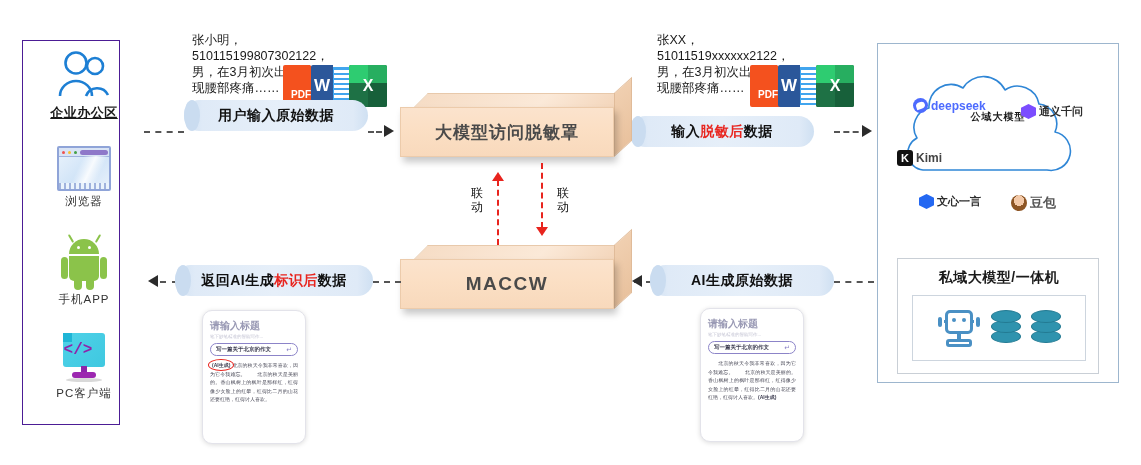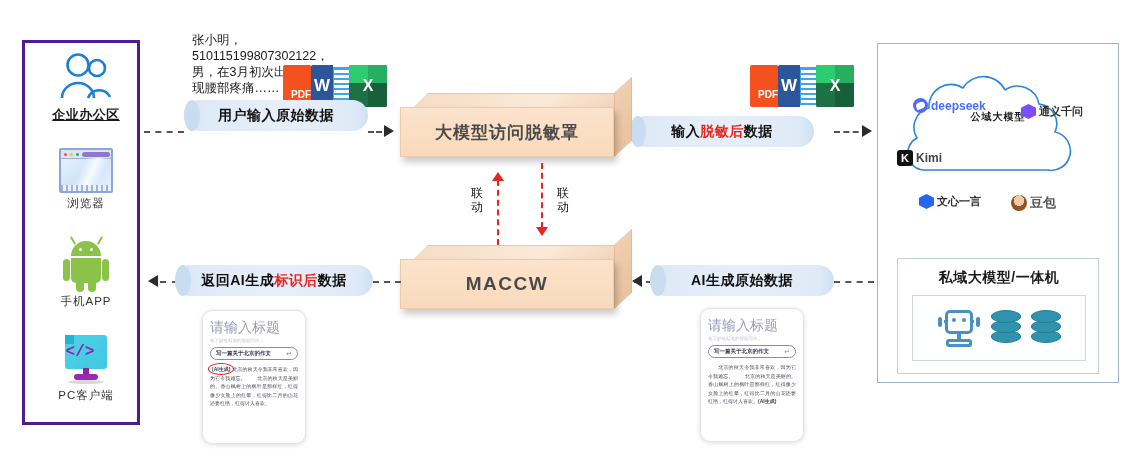--- a/index.html
+++ b/index.html
@@ -11,22 +11,22 @@
     position:relative;
     overflow:hidden;
   }
   .stage { position:absolute; left:0; top:0; width:1141px; height:465px; }
 
   
   .abs { position:absolute; }
 
   
   #enterprise-panel {
-    left:22px; top:40px; width:118px; height:385px;
-    border:3px solid #4c1d95; background:#fff;
+    left:22px; top:40px; width:98px; height:385px;
+    border:1px solid #4c1d95; background:#fff;
   }
   #enterprise-title {
     position:absolute; left:0; top:63px; width:122px;
     text-align:center; font-size:13px; font-weight:bold; color:#1a1a1a;
     text-decoration:underline; letter-spacing:.5px;
   }
   .dev-item { position:absolute; left:0; width:122px; text-align:center; }
   .dev-label { font-size:11.5px; color:#333; margin-top:3px; letter-spacing:1px; }
   #dev-browser { top:105px; }
   #dev-android { top:198px; }
@@ -229,21 +229,21 @@
   .db-ico .l1 { top:0; }
   .db-ico .l2 { top:10px; }
   .db-ico .l3 { top:20px; }
 
   
   .mock-card { position:absolute; width:104px; height:134px; background:#fff;
     border:1px solid #e3e3ea; border-radius:10px; box-shadow:0 1px 5px rgba(0,0,0,.14);
     padding:8px 7px; overflow:hidden; }
   #mock-left  { left:202px; top:310px; }
   #mock-right { left:700px; top:308px; }
-  .mock-title { font-size:14px; color:#9a9ab5; font-weight:normal; }
+  .mock-title { font-size:10px; color:#9a9ab5; font-weight:bold; }
   .mock-sub { font-size:4.5px; color:#c2c2d2; margin-top:1px; }
   .mock-input { margin-top:4px; height:13px; border:1px solid #8c84c8; border-radius:7px;
     display:flex; align-items:center; padding:0 5px; }
   .mock-input .mi-text { font-size:5.5px; color:#3b3b4f; font-weight:bold; flex:1; }
   .mock-input .mi-enter { font-size:7px; color:#8c84c8; }
   .mock-body { margin-top:5px; font-size:5px; line-height:8.5px; color:#4a4a58; text-align:justify; }
   .mock-body .indent { display:inline-block; width:10px; }
   .tag-circled { position:relative; font-weight:bold; color:#3b3b4f; padding:0 2px; }
   .tag-circled:after { content:""; position:absolute; left:-2px; top:-3px; right:-2px; bottom:-3px;
     border:1.2px solid #e8241e; border-radius:50%; }
@@ -321,20 +321,21 @@
       </div>
     <div class="f-xls">
         <div class="lt"></div>
         <div class="rt"></div>
         <div class="lb"></div>
         <div class="rb"></div>
         <b>X</b>
       </div>
   </div>
 
+  <div class="sample-text" id="sample-text-right">张XX，51011519xxxxxx2122，男，在3月初次出现腰部疼痛……</div>
   <div class="files" id="files-right">
     <div class="f-pdf">
         <span>PDF</span>
       </div>
     <div class="f-word">
         <div class="blue">
           <b>W</b>
         </div>
         <div class="lines"></div>
       </div>

